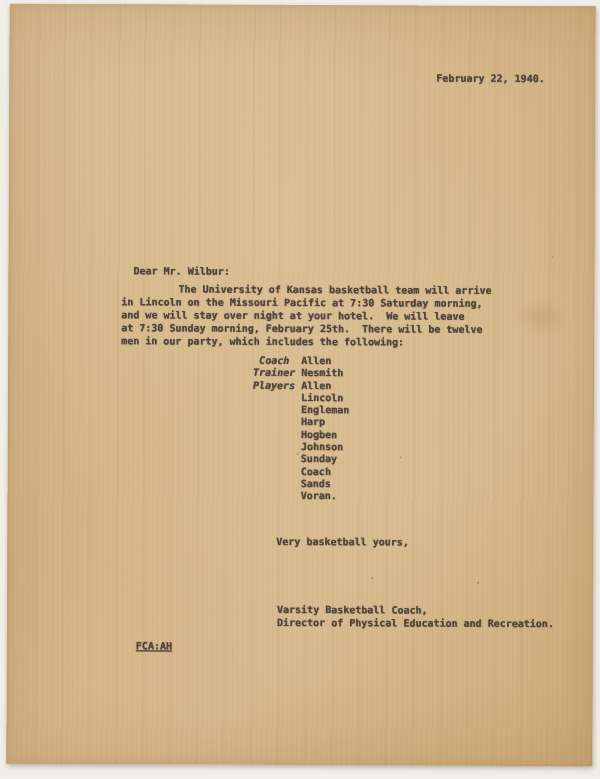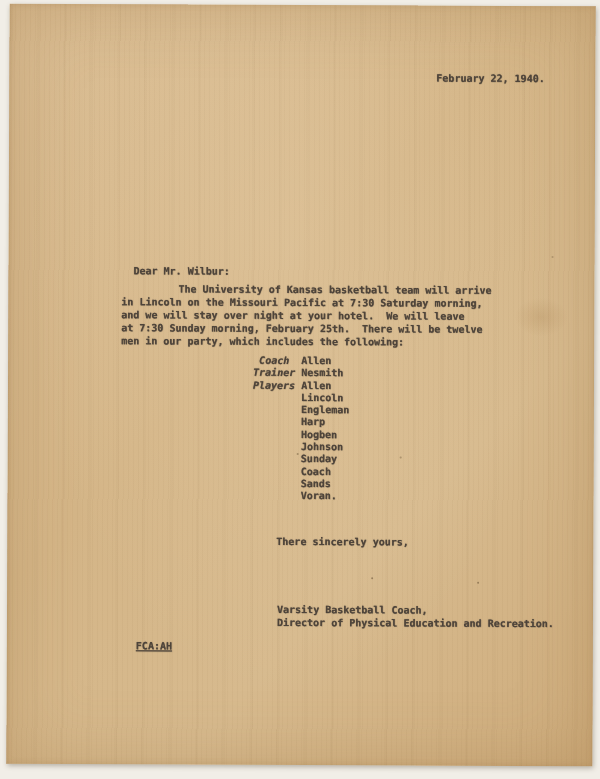--- a/index.html
+++ b/index.html
@@ -103,21 +103,21 @@
       <div class="line"><span class="role"></span><span class="name">Engleman</span></div>
       <div class="line"><span class="role"></span><span class="name">Harp</span></div>
       <div class="line"><span class="role"></span><span class="name">Hogben</span></div>
       <div class="line"><span class="role"></span><span class="name">Johnson</span></div>
       <div class="line"><span class="role"></span><span class="name">Sunday</span></div>
       <div class="line"><span class="role"></span><span class="name">Coach</span></div>
       <div class="line"><span class="role"></span><span class="name">Sands</span></div>
       <div class="line"><span class="role"></span><span class="name">Voran.</span></div>
     </div>
 
-    <div class="txt closing-line line">There sincerely yours,</div>
+    <div class="txt closing-line line">Very basketball yours,</div>
 
     <div class="txt signature">
       <div class="line">Varsity Basketball Coach,</div>
       <div class="line">Director of Physical Education and Recreation.</div>
     </div>
 
     <div class="txt initials line">FCA:AH</div>
 
   </div>
 </div>

